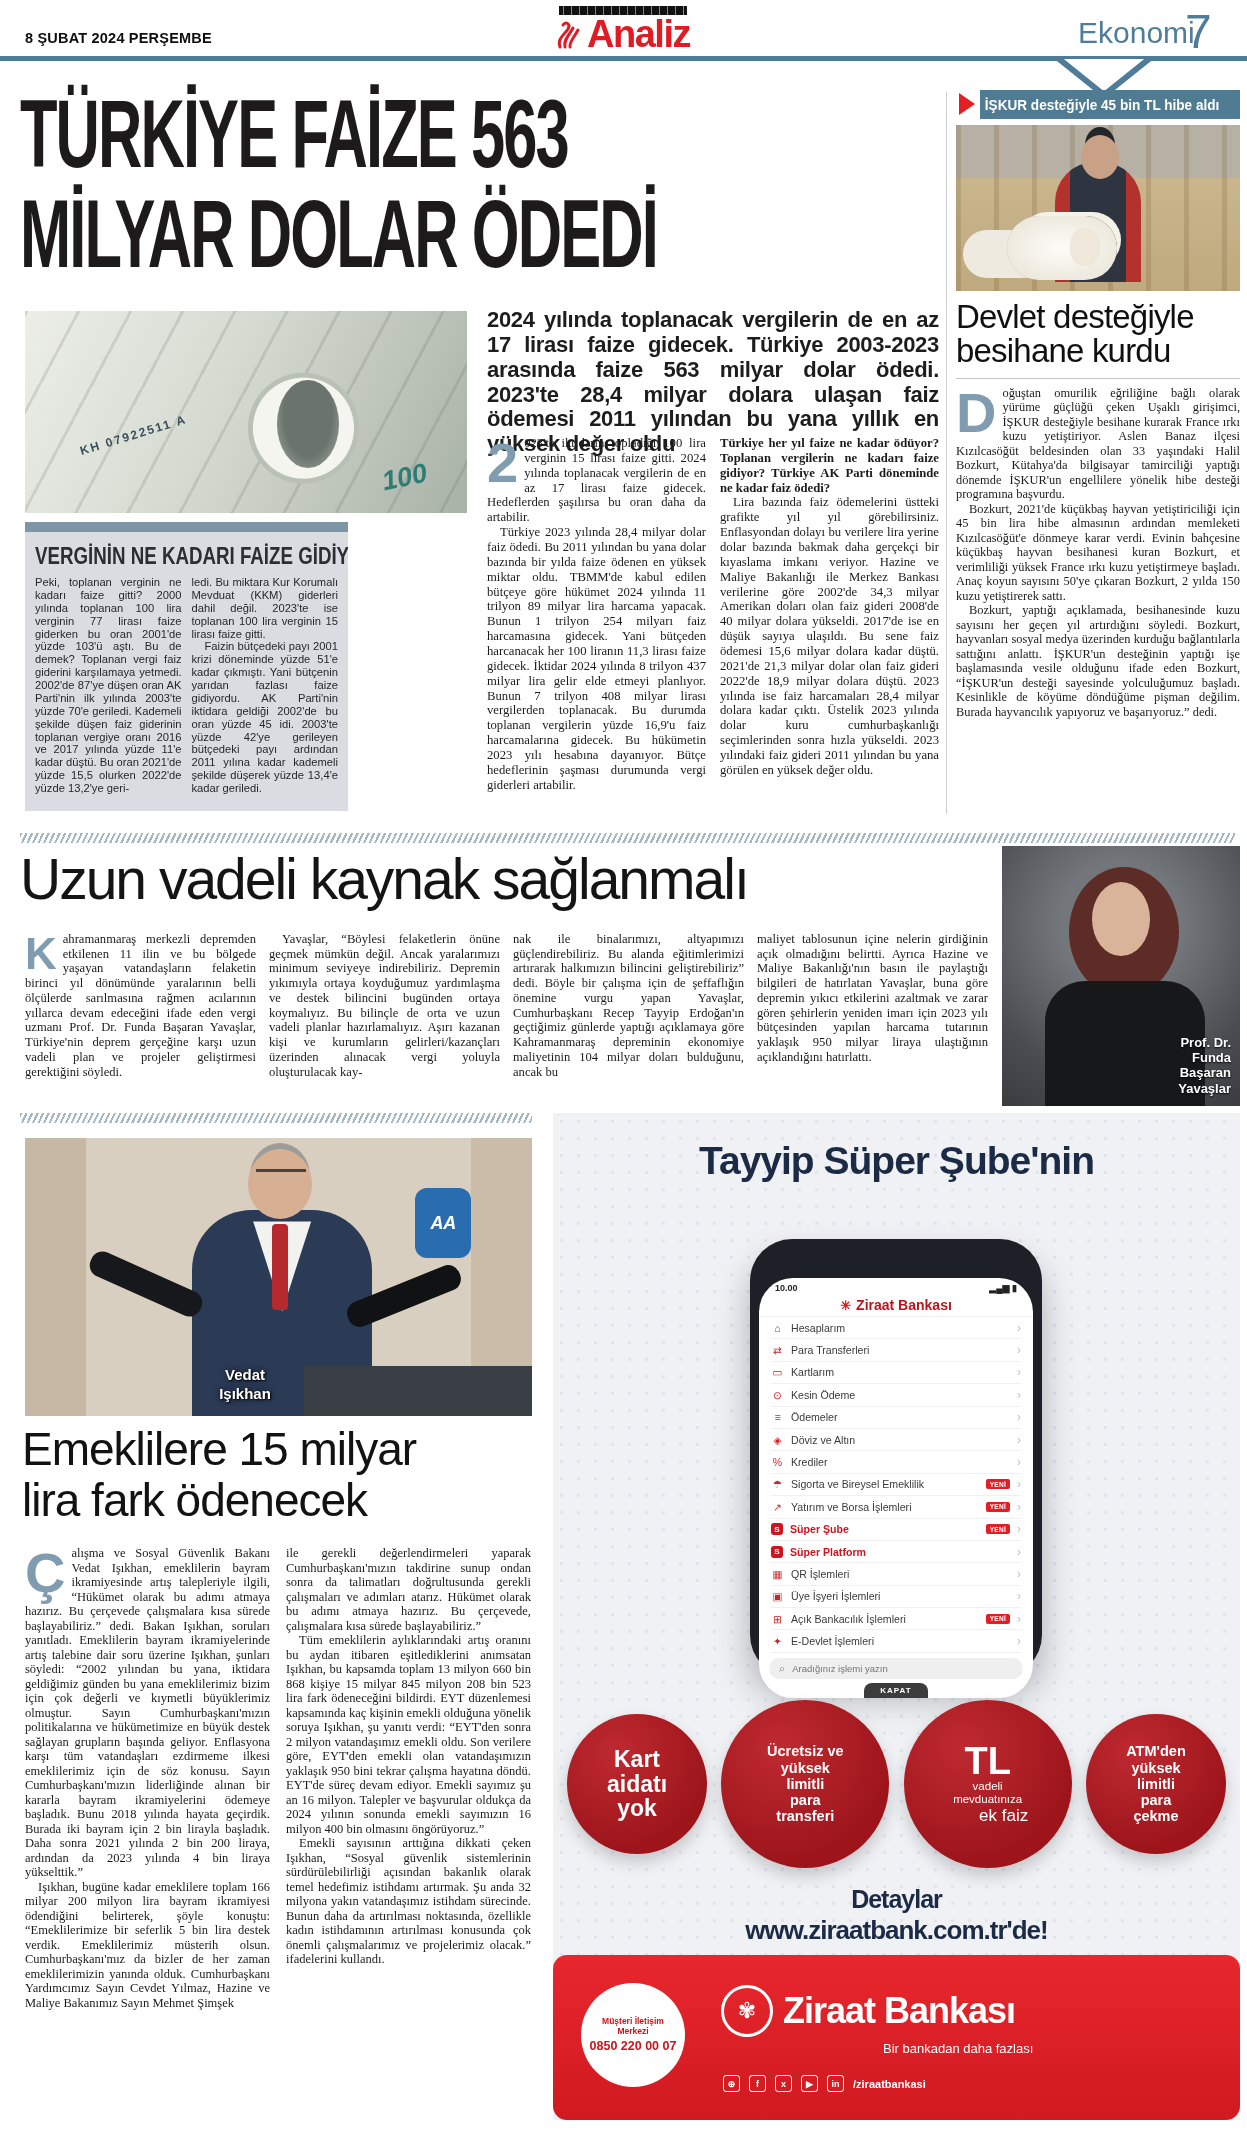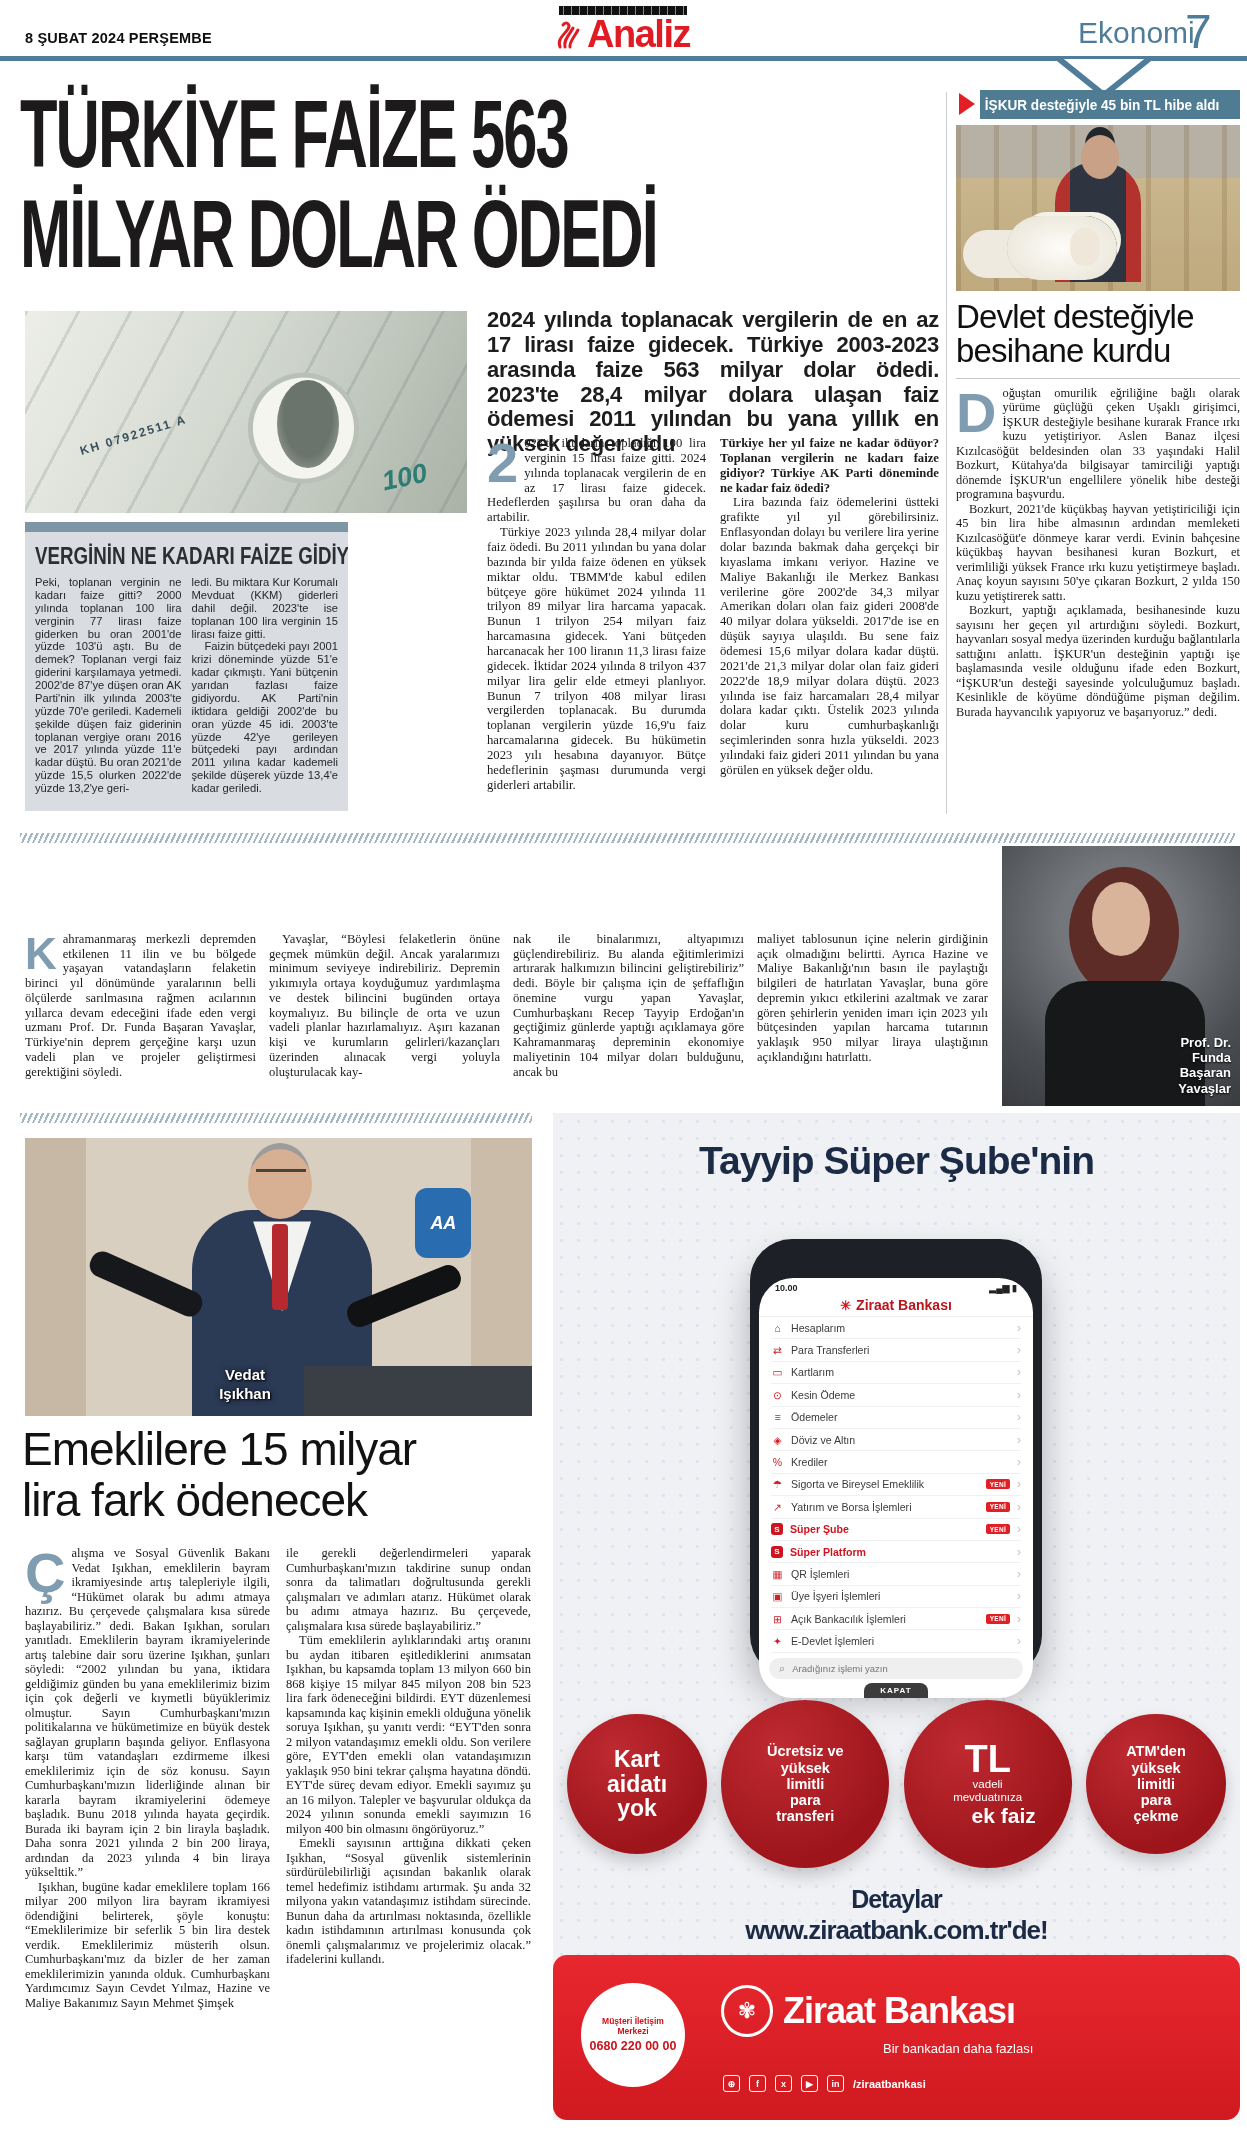--- a/index.html
+++ b/index.html
@@ -154,21 +154,21 @@
      align-items:center;position:absolute;gap:11px;}
   .circle{border-radius:50%;background:radial-gradient(circle at 35% 28%, #bf2a31, #9d151b 70%);
      color:#fff;display:flex;flex-direction:column;align-items:center;justify-content:center;
      text-align:center;font-weight:700;box-shadow:0 8px 16px rgba(0,0,0,.18);}
   .c-sm{width:140px;height:140px;}
   .c-lg{width:168px;height:168px;}
   .circle .t1{font-size:23px;line-height:1.08;white-space:pre-line;}
   .circle .t2{font-size:14.5px;line-height:1.12;white-space:pre-line;}
   .circle .big{font-size:38px;line-height:1;font-weight:900;}
   .circle .mid{font-size:11.5px;line-height:1.15;white-space:pre-line;font-weight:400;}
-  .circle .boldline{font-size:21px;line-height:1.15;font-weight:700;margin-left:32px;}
+  .circle .boldline{font-size:17px;line-height:1.15;font-weight:400;margin-left:32px;}
   .ad-d1{top:772px;font-size:25px;}
   .ad-d2{top:802px;font-size:26px;}
   .redbar{left:0;top:842px;width:687px;height:165px;background:linear-gradient(#e8272e,#d01920);
      border-radius:14px;position:absolute;}
   .roundel{position:absolute;left:28px;top:28px;width:104px;height:104px;border-radius:50%;background:#fff;
      display:flex;flex-direction:column;align-items:center;justify-content:center;text-align:center;color:#c8141b;}
   .roundel .r1{font-size:8.5px;font-weight:700;width:70px;line-height:1.15;}
   .roundel .r2{font-size:12.5px;font-weight:900;margin-top:3px;}
   .zlogo{position:absolute;left:168px;top:30px;display:flex;align-items:center;gap:10px;color:#fff;}
   .zlogo .wheat{width:46px;height:46px;border-radius:50%;border:3px solid #fff;display:flex;
@@ -258,20 +258,21 @@
     <div class="besi-headline">Devlet desteğiyle besihane kurdu</div>
     <div class="besi-hr"></div>
     <div class="besi-body serif">
       <p><span class="dropcap">D</span><span>oğuştan omurilik eğriliğine bağlı olarak yürüme güçlüğü çeken Uşaklı girişimci, İŞKUR desteğiyle besihane kurarak France ırkı kuzu yetiştiriyor. Aslen Banaz ilçesi Kızılcasöğüt beldesinden olan 33 yaşındaki Halil Bozkurt, Kütahya'da bilgisayar tamirciliği yaptığı dönemde İŞKUR'un engellilere yönelik hibe desteği programına başvurdu.</span></p>
       <p class="ind">Bozkurt, 2021'de küçükbaş hayvan yetiştiriciliği için 45 bin lira hibe almasının ardından memleketi Kızılcasöğüt'e dönmeye karar verdi. Evinin bahçesine küçükbaş hayvan besihanesi kuran Bozkurt, et verimliliği yüksek France ırkı kuzu yetiştirmeye başladı. Anaç koyun sayısını 50'ye çıkaran Bozkurt, 2 yılda 150 kuzu yetiştirerek sattı.</p>
       <p class="ind">Bozkurt, yaptığı açıklamada, besihanesinde kuzu sayısını her geçen yıl artırdığını söyledi. Bozkurt, hayvanları sosyal medya üzerinden kurduğu bağlantılarla sattığını anlattı. İŞKUR'un desteğinin yaptığı işe başlamasında vesile olduğunu ifade eden Bozkurt, “İŞKUR'un desteği sayesinde yolculuğumuz başladı. Kesinlikle de köyüme döndüğüme pişman değilim. Burada hayvancılık yapıyoruz ve başarıyoruz.” dedi.</p>
     </div>
   </div>
 
   <div class="abs hatch hatch1"></div>
+  <div class="abs uzun-headline">Uzun vadeli kaynak sağlanmalı</div>
   <div class="abs uzun-cols serif">
     <div>
       <p><span class="dropcap sm">K</span><span>ahramanmaraş merkezli depremden etkilenen 11 ilin ve bu bölgede yaşayan vatandaşların felaketin birinci yıl dönümünde yaralarının belli ölçülerde sarılmasına rağmen acılarının yıllarca devam edeceğini ifade eden vergi uzmanı Prof. Dr. Funda Başaran Yavaşlar, Türkiye'nin deprem gerçeğine karşı uzun vadeli plan ve projeler geliştirmesi gerektiğini söyledi.</span></p>
     </div>
     <div>
         <p class="ind">Yavaşlar, “Böylesi felaketlerin önüne geçmek mümkün değil. Ancak yaralarımızı minimum seviyeye indirebiliriz. Depremin yıkımıyla ortaya koyduğumuz yardımlaşma ve destek bilincini bugünden ortaya koymalıyız. Bu bilinçle de orta ve uzun vadeli planlar hazırlamalıyız. Aşırı kazanan kişi ve kurumların gelirleri/kazançları üzerinden alınacak vergi yoluyla oluşturulacak kay-</p>
       </div>
     <div>
         <p>nak ile binalarımızı, altyapımızı güçlendirebiliriz. Bu alanda eğitimlerimizi artırarak halkımızın bilincini geliştirebiliriz” dedi. Böyle bir çalışma için de şeffaflığın önemine vurgu yapan Yavaşlar, Cumhurbaşkanı Recep Tayyip Erdoğan'ın geçtiğimiz günlerde yaptığı açıklamaya göre Kahramanmaraş depreminin ekonomiye maliyetinin 104 milyar doları bulduğunu, ancak bu</p>
       </div>
@@ -452,21 +453,21 @@
 çekme</div>
         </div>
     </div>
 
     <div class="abs ad-h ad-d1">Detaylar</div>
     <div class="abs ad-h ad-d2">www.ziraatbank.com.tr'de!</div>
 
     <div class="redbar">
       <div class="roundel">
         <div class="r1">Müşteri İletişim Merkezi</div>
-        <div class="r2">0680 220 00 00</div>
+        <div class="r2">0850 220 00 07</div>
       </div>
       <div class="zlogo">
         <span class="wheat">✾</span>
         <span class="zname">Ziraat Bankası</span>
       </div>
       <div class="ztag">Bir bankadan daha fazlası</div>
       <div class="social">
         <span class="sic">⊕</span>
         <span class="sic">f</span>
         <span class="sic">x</span>

